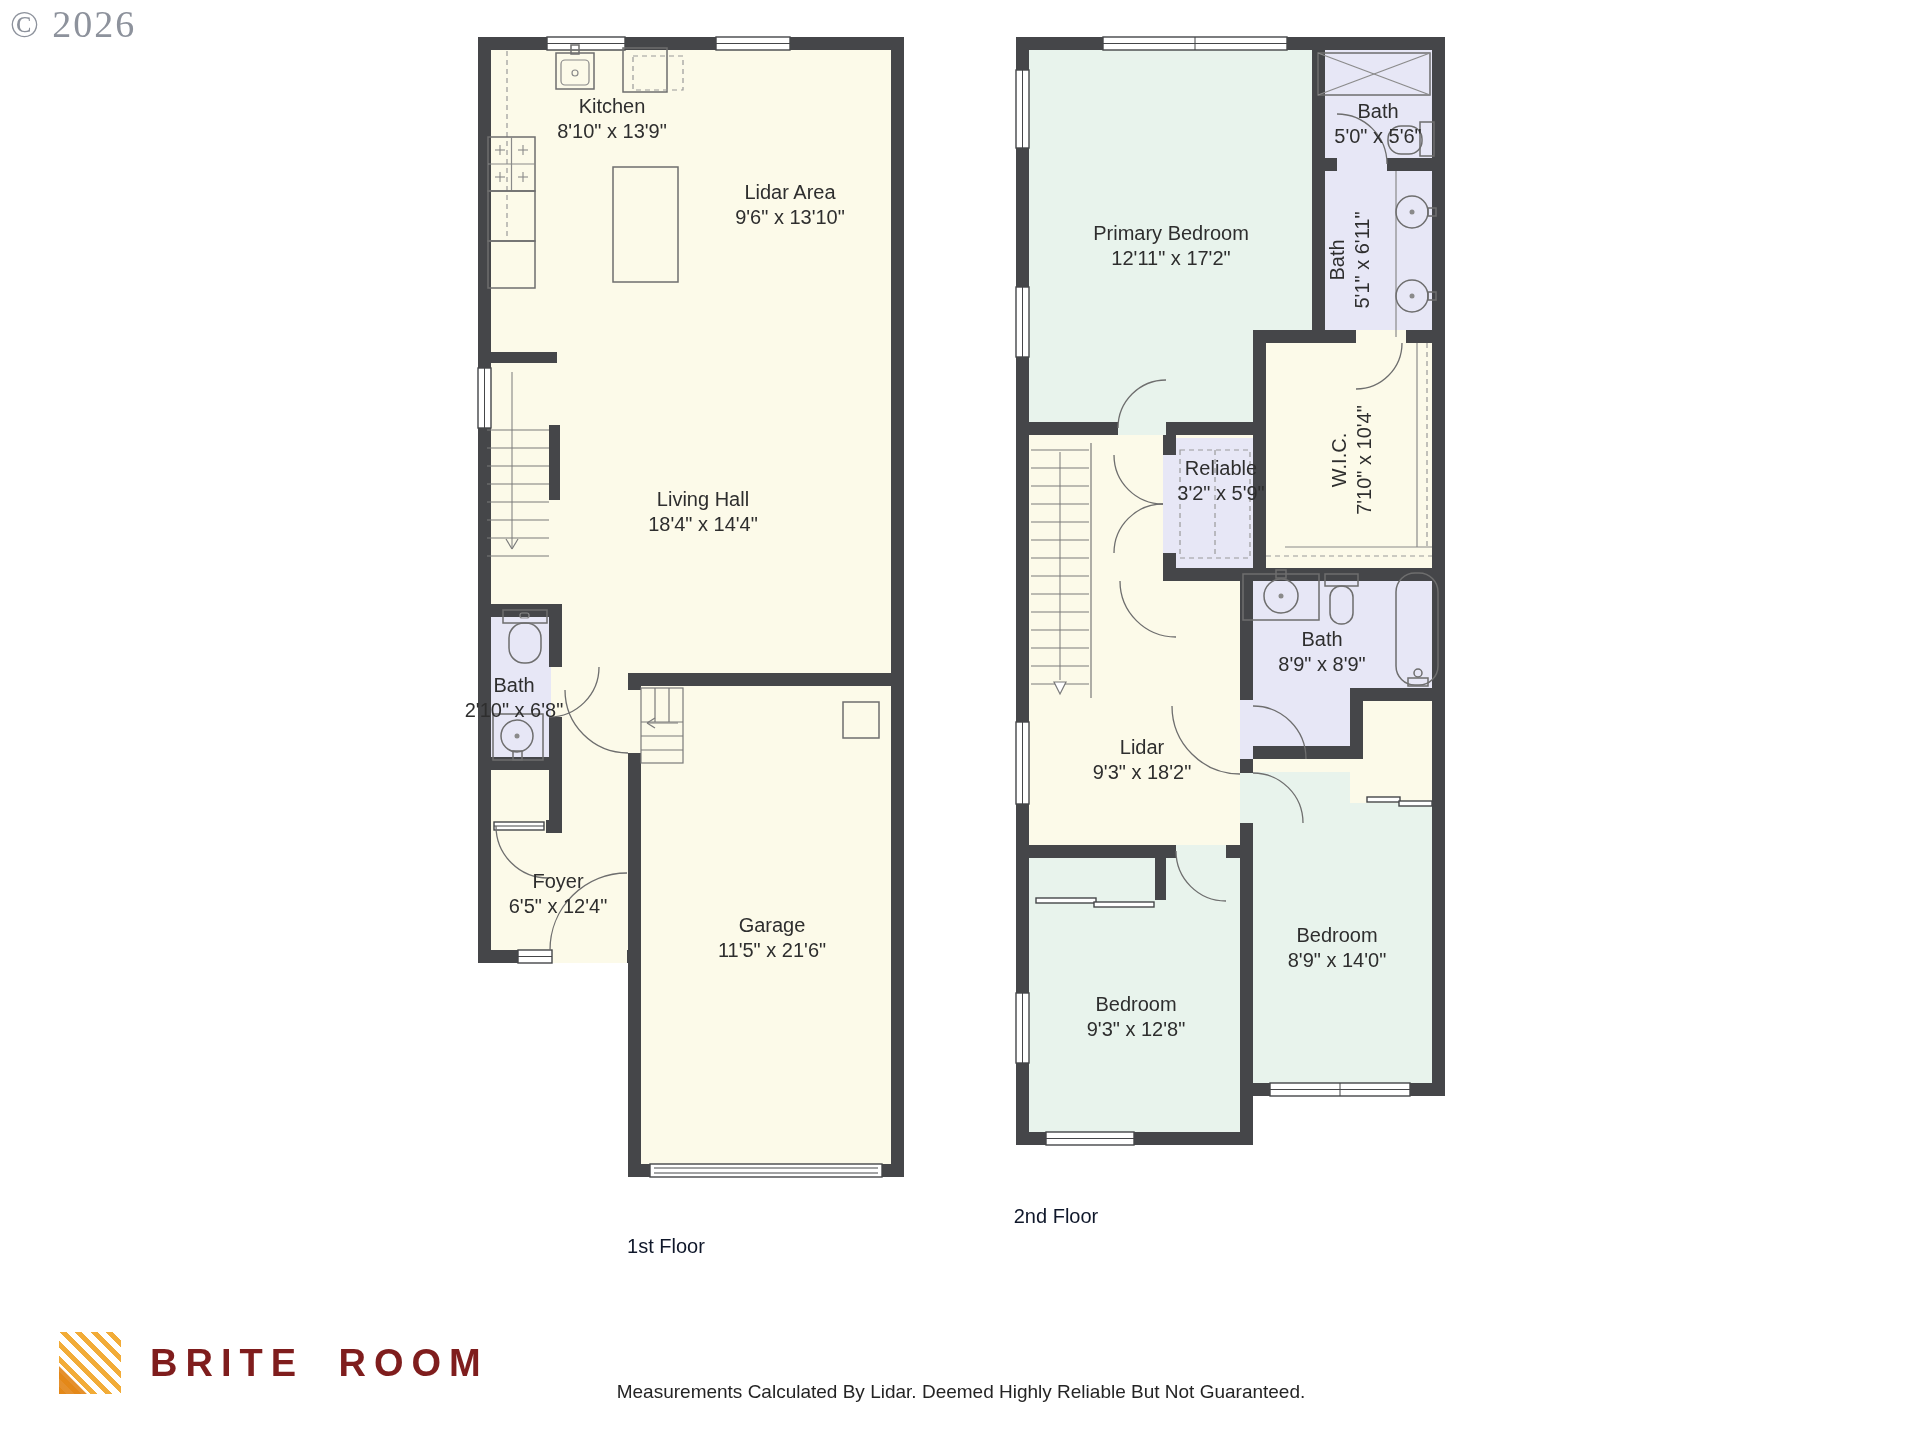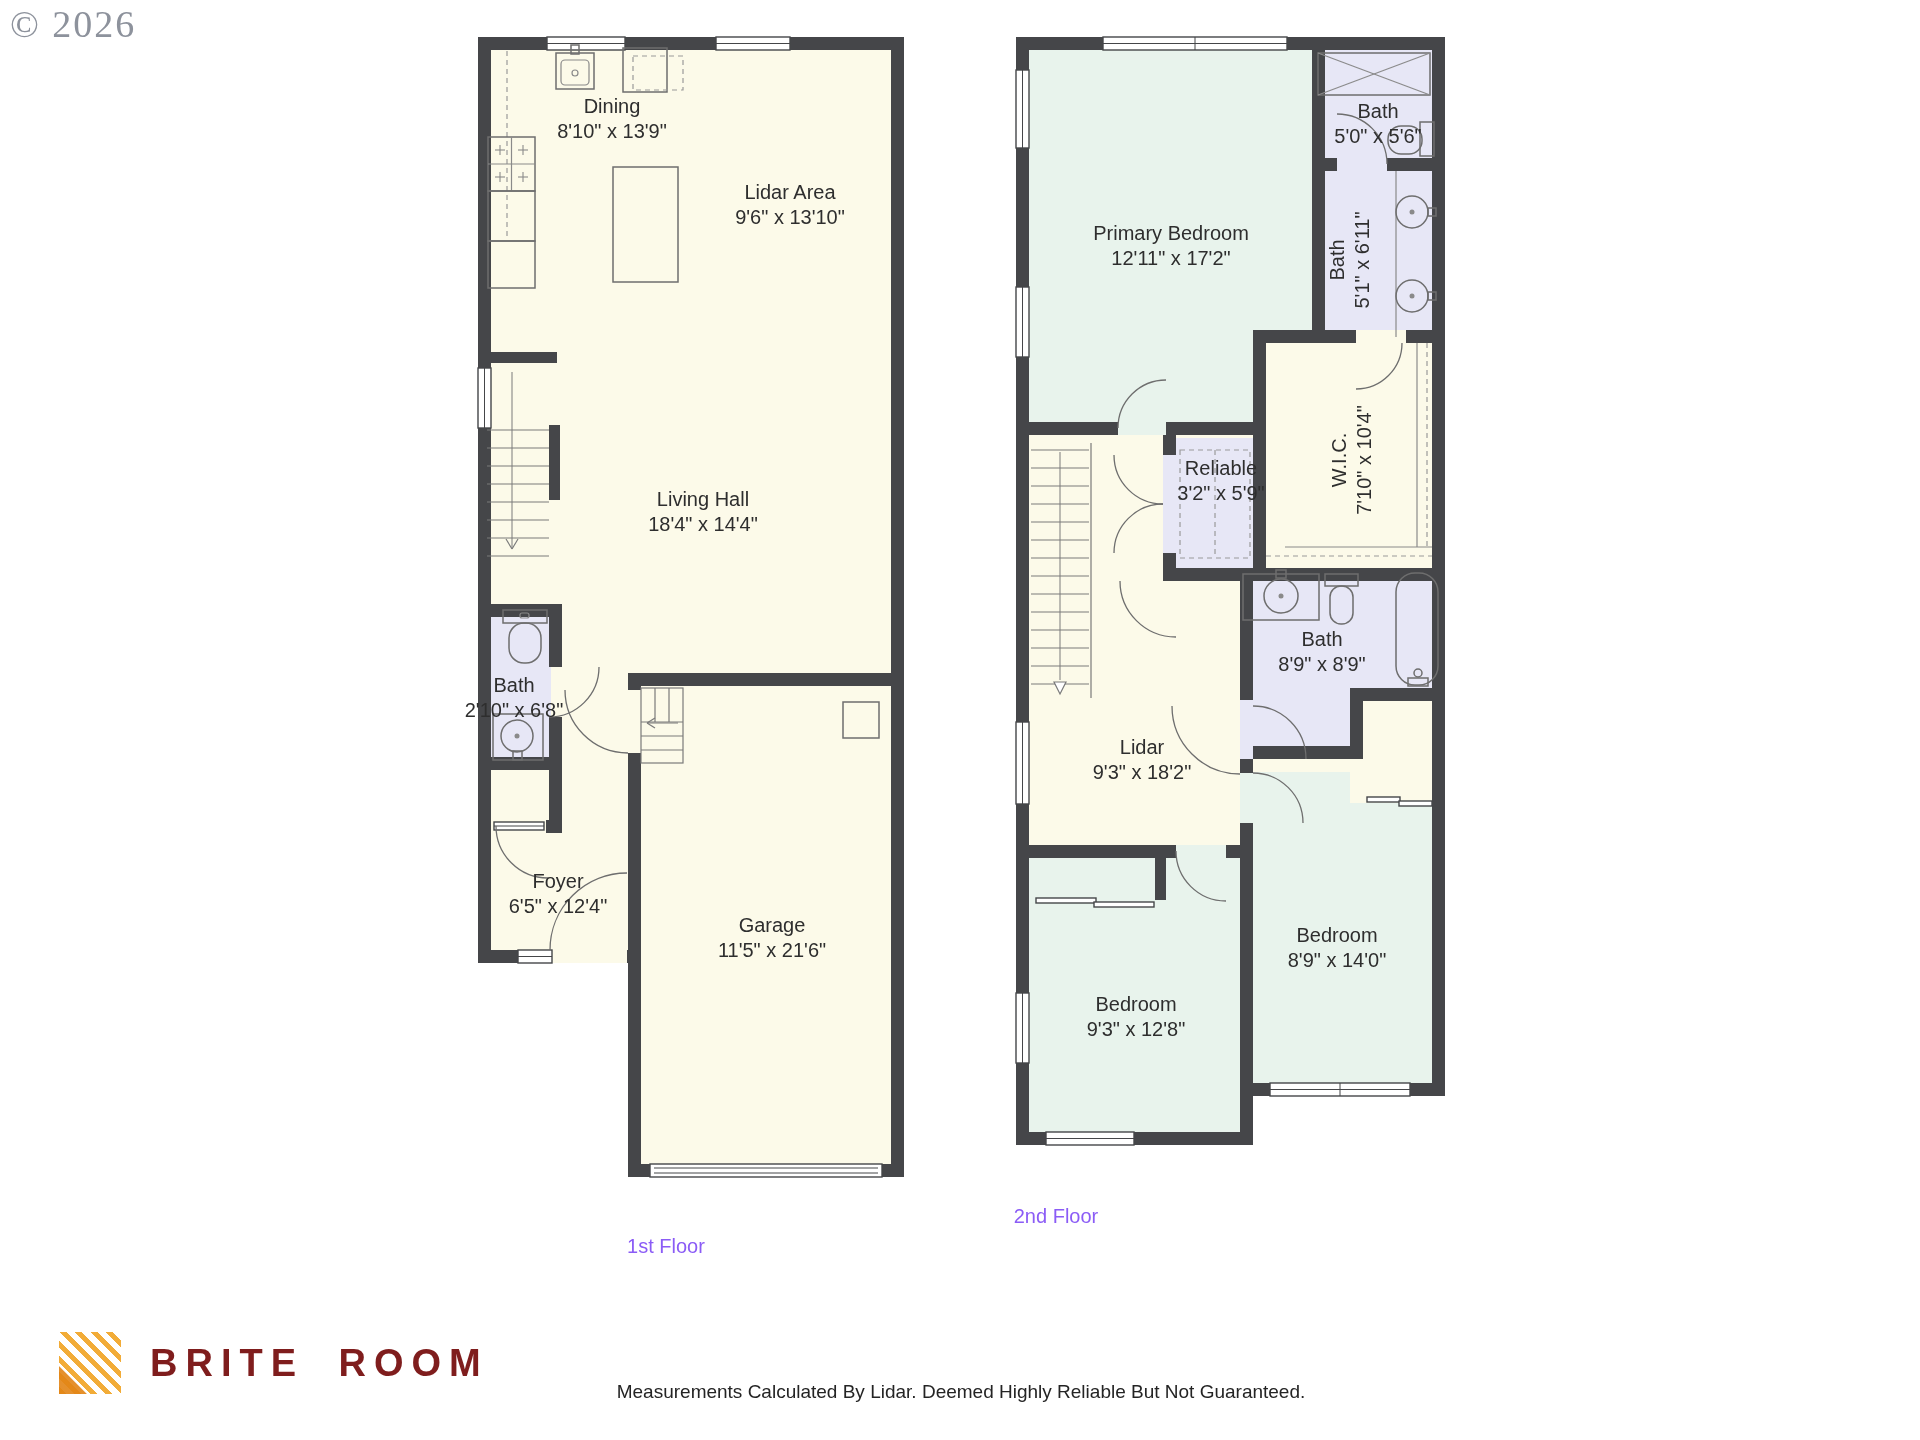--- a/index.html
+++ b/index.html
@@ -10,21 +10,21 @@
   .win{fill:#ffffff;stroke:#454649;stroke-width:1.4;}
   .winline{stroke:#454649;stroke-width:1;}
   .fx{fill:none;stroke:#6e6e6e;stroke-width:1.5;}
   .fxthin{fill:none;stroke:#8a8a8a;stroke-width:1.2;}
   .dash{fill:none;stroke:#9a9a9a;stroke-width:1.2;stroke-dasharray:5 4;}
   .arc{fill:none;stroke:#6e6e6e;stroke-width:1.3;}
   .opening{fill:#fcfae9;}
   .lbl{position:absolute;transform:translate(-50%,-50%);text-align:center;
        color:#2e2e2e;font-size:20px;line-height:25px;white-space:nowrap;}
   .lbl.rot{transform:translate(-50%,-50%) rotate(-90deg);}
-  .floor-tag{position:absolute;transform:translate(-50%,-50%);color:#8b5cf6;font-size:20px;white-space:nowrap;}
+  .floor-tag{position:absolute;transform:translate(-50%,-50%);color:#0f172a;font-size:20px;white-space:nowrap;}
   .copyright{position:absolute;left:10px;top:2px;font-family:"Liberation Serif", serif;
              font-size:38px;color:#8d929c;letter-spacing:2px;}
   .footer-text{position:absolute;left:961px;top:1392px;transform:translate(-50%,-50%);
                font-size:19px;color:#242424;white-space:nowrap;}
   .logo{position:absolute;left:59px;top:1332px;width:62px;height:62px;
         background:repeating-linear-gradient(45deg,#f2ac38 0 5px,#ffffff 5px 11px);}
   .logo::after{content:"";position:absolute;inset:0;
         background:linear-gradient(45deg,rgba(226,132,21,.9) 22%,rgba(226,132,21,0) 23%);}
   .logo-text{position:absolute;left:150px;top:1363px;transform:translateY(-50%);
         font-size:38px;font-weight:800;letter-spacing:8px;word-spacing:16px;color:#7f1d1d;white-space:nowrap;}
@@ -301,21 +301,21 @@
       <rect class="fx" x="1396" y="573" width="42" height="112" rx="19"></rect>
       <rect class="fx" x="1408" y="678" width="20" height="8"></rect>
       <circle class="fx" cx="1418" cy="673" r="4"></circle>
     </g>
   </g>
 </svg>
 
 <div class="copyright">© 2026</div>
 
 <div class="lbl" style="left:612px;top:119px">
-  <div>Dining</div>
+  <div>Kitchen</div>
       <div>8'10" x 13'9"</div>
 </div>
 <div class="lbl" style="left:790px;top:205px">
   <div>Lidar Area</div>
       <div>9'6" x 13'10"</div>
 </div>
 <div class="lbl" style="left:703px;top:512px">
   <div>Living Hall</div>
       <div>18'4" x 14'4"</div>
 </div>

